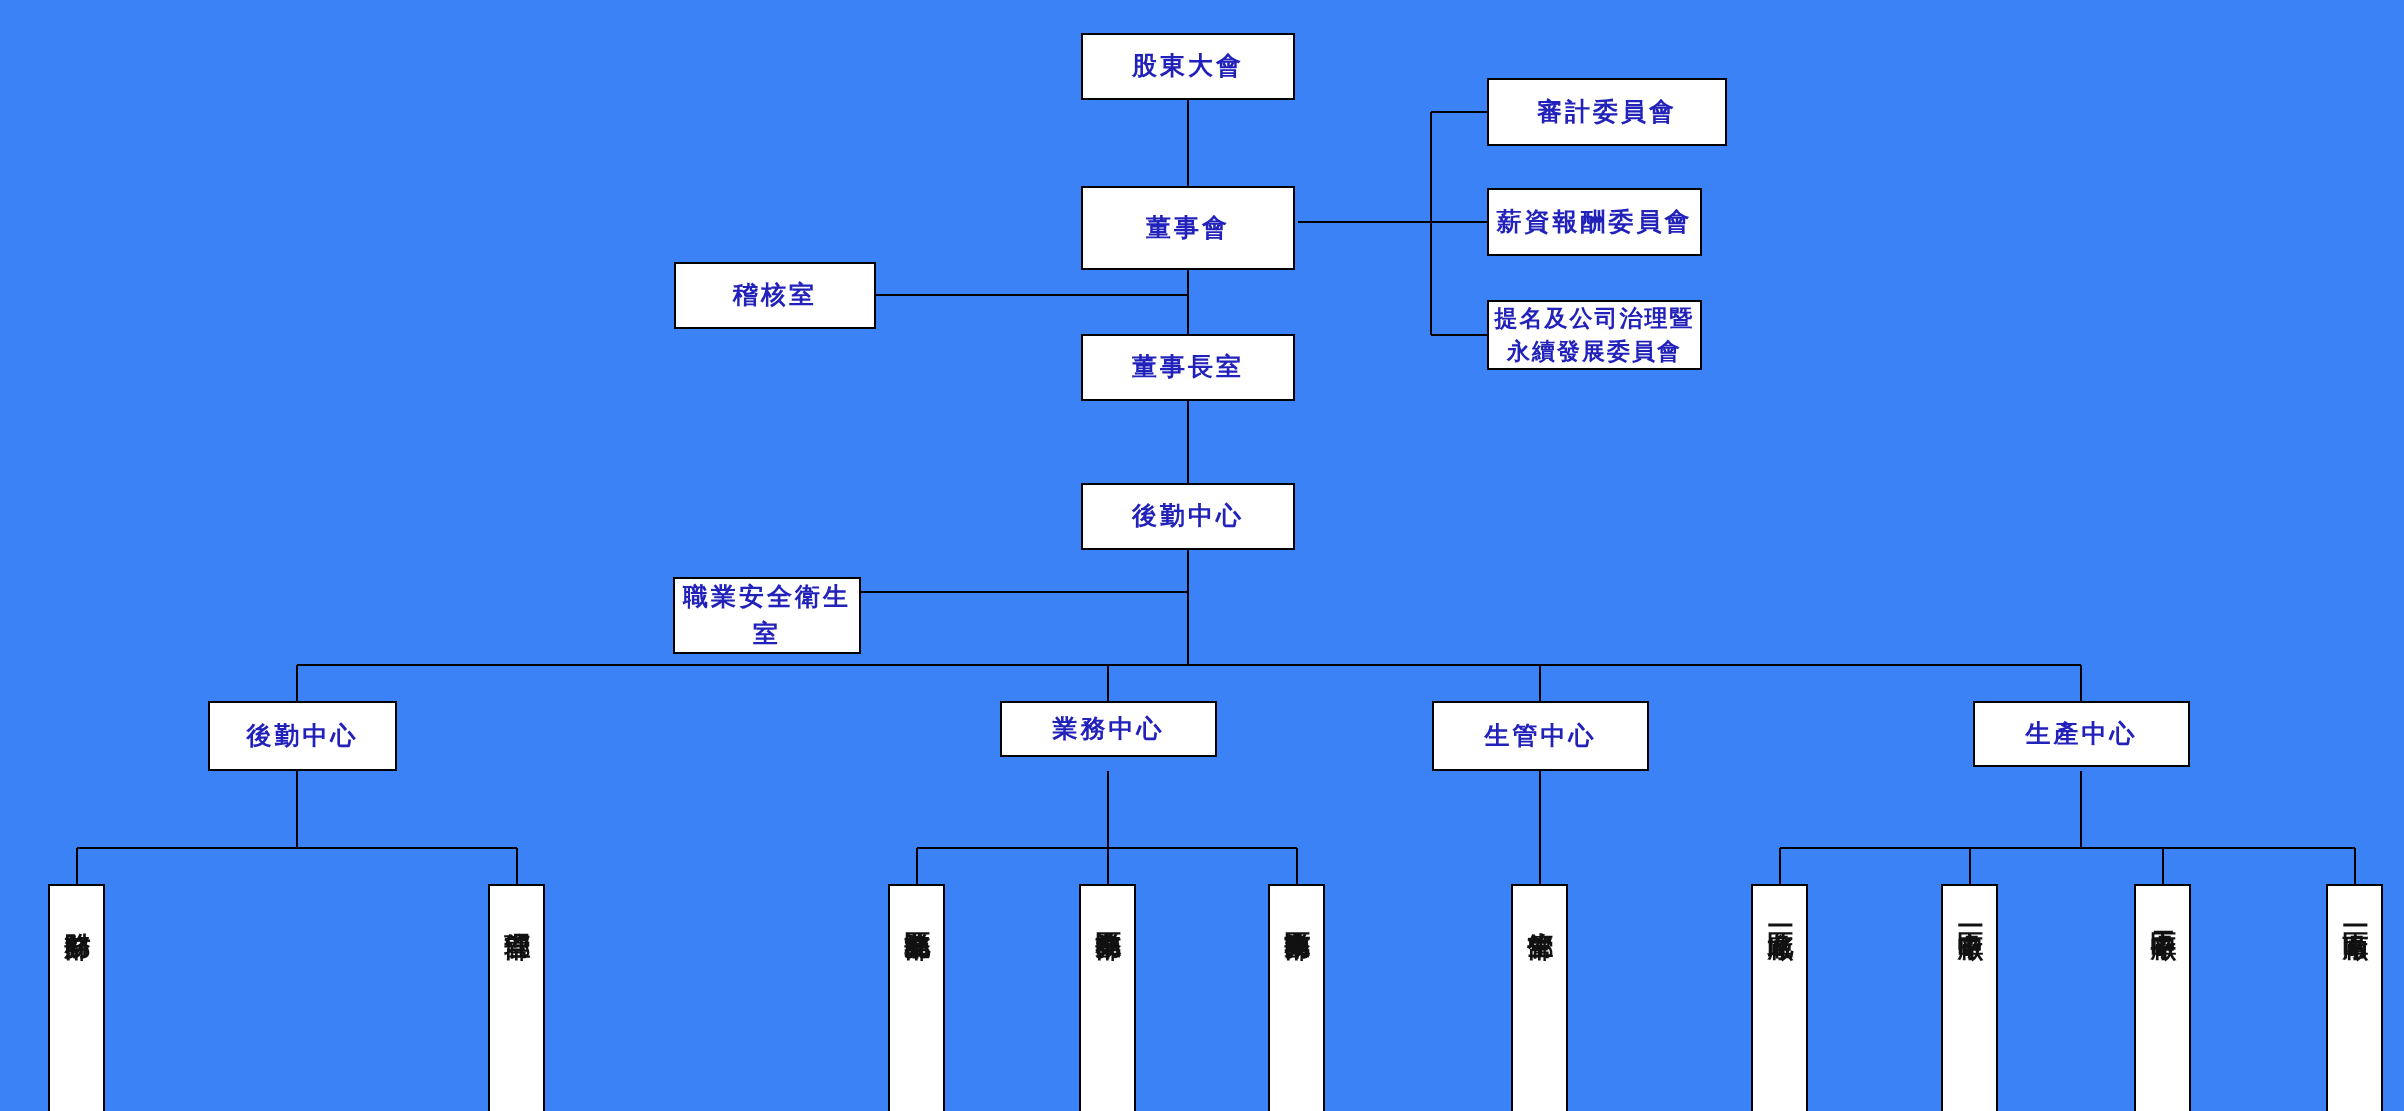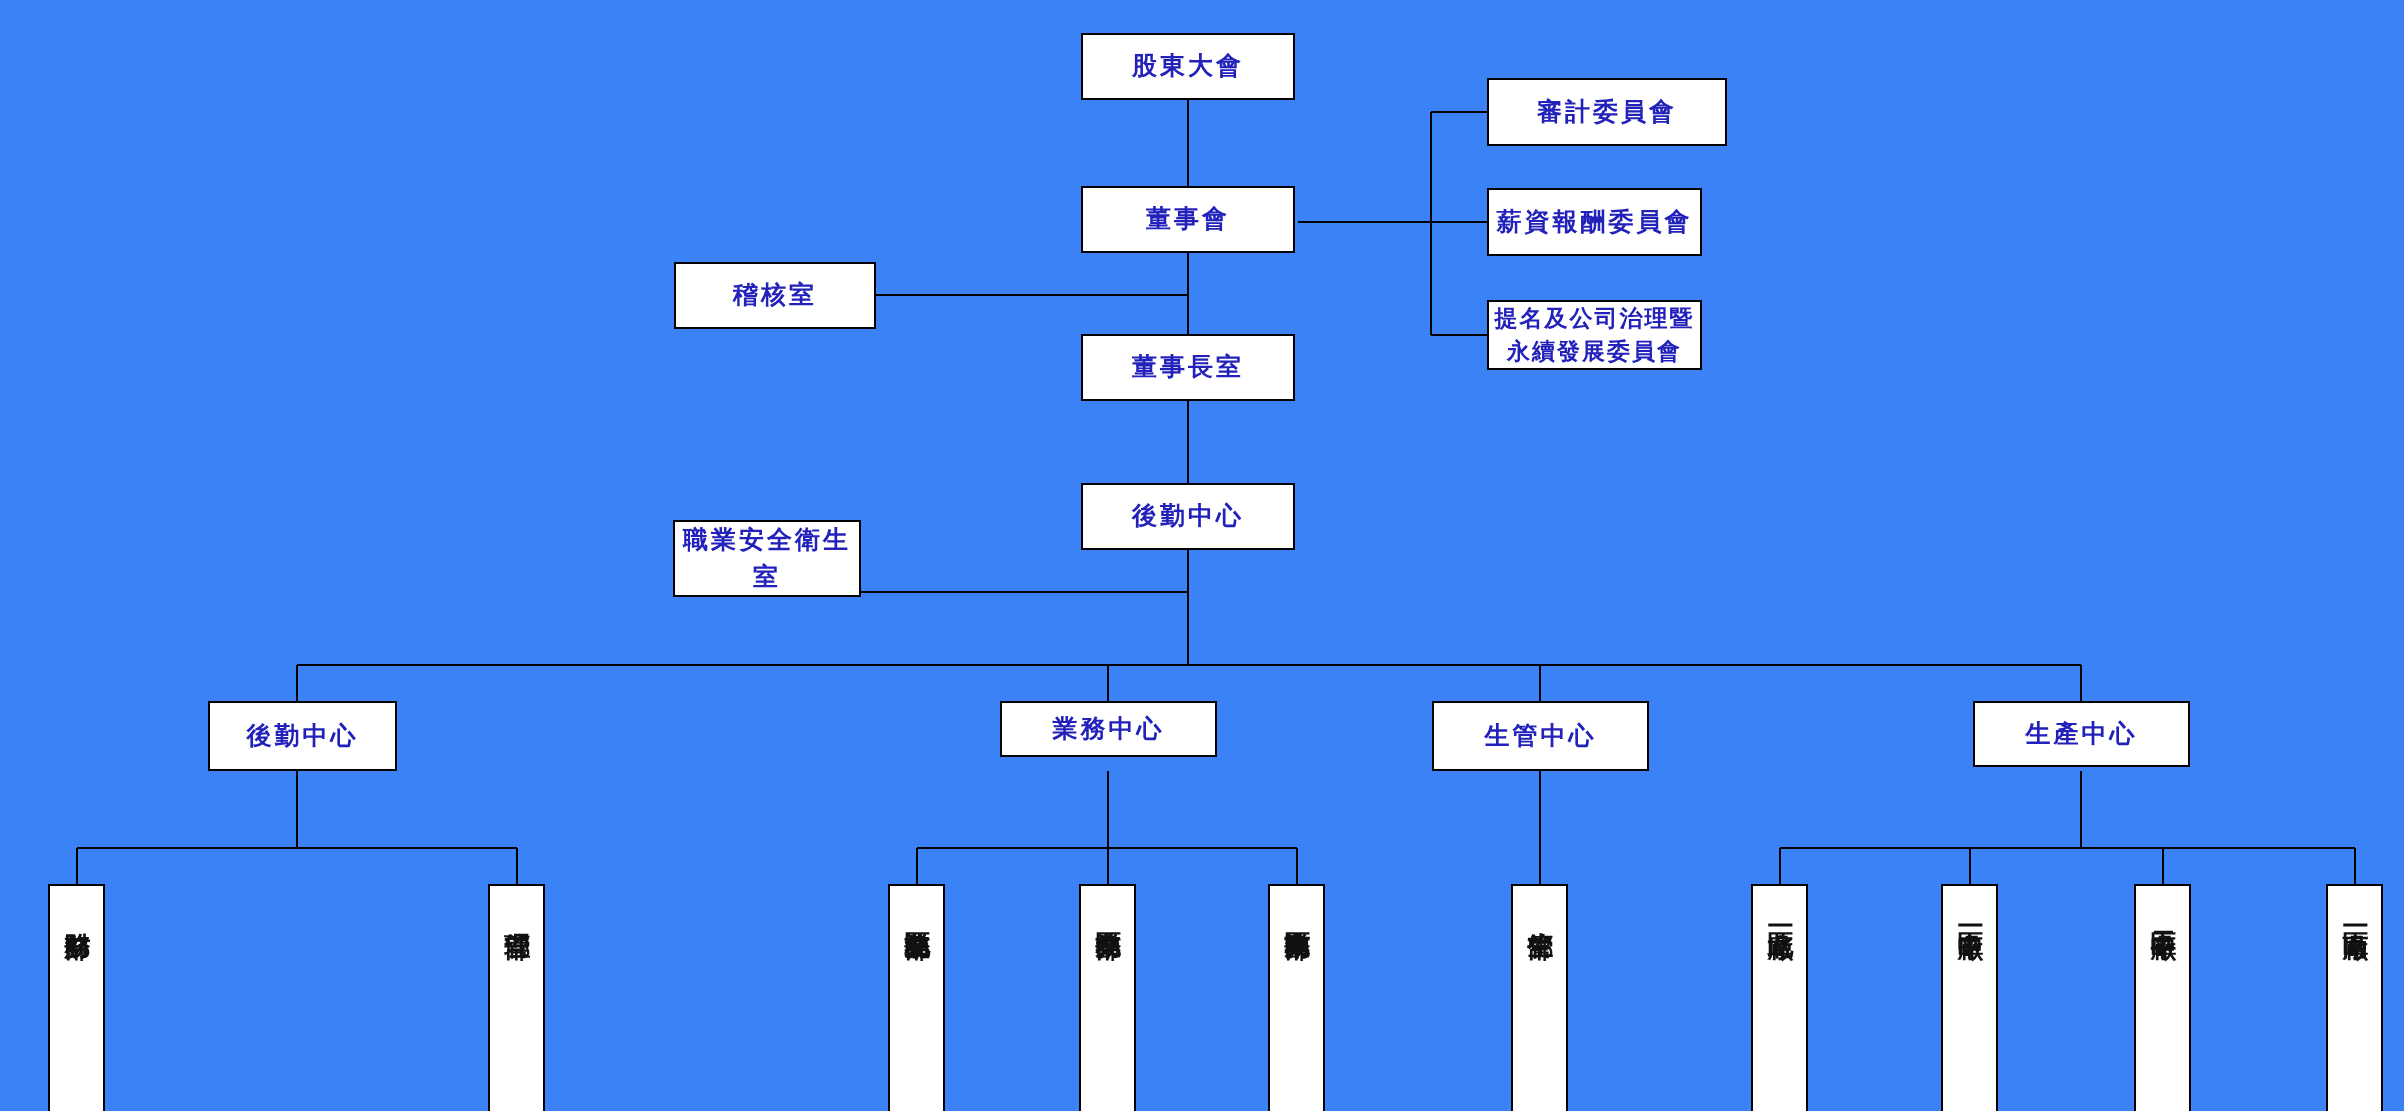--- a/index.html
+++ b/index.html
@@ -105,21 +105,21 @@
       <line x1="1970" y1="848" x2="1970" y2="884"></line>
       <line x1="2163" y1="848" x2="2163" y2="884"></line>
       <line x1="2355" y1="848" x2="2355" y2="884"></line>
     </g>
   </svg>
 
   <div class="node" style="left:1081px; top:33px; width:214px; height:67px;">
     <span class="label">股東大會</span>
   </div>
 
-  <div class="node" style="left:1081px; top:186px; width:214px; height:67px;">
+  <div class="node" style="left:1081px; top:186px; width:214px; height:84px;">
     <span class="label">董事會</span>
   </div>
 
   <div class="node" style="left:1487px; top:78px; width:240px; height:68px;">
     <span class="label">審計委員會</span>
   </div>
 
   <div class="node" style="left:1487px; top:188px; width:215px; height:68px;">
     <span class="label">薪資報酬委員會</span>
   </div>
@@ -134,21 +134,21 @@
   </div>
 
   <div class="node" style="left:1081px; top:334px; width:214px; height:67px;">
     <span class="label">董事長室</span>
   </div>
 
   <div class="node" style="left:1081px; top:483px; width:214px; height:67px;">
     <span class="label">後勤中心</span>
   </div>
 
-  <div class="node" style="left:673px; top:520px; width:188px; height:77px;">
+  <div class="node" style="left:673px; top:577px; width:188px; height:77px;">
     <span class="label">職業安全衛生室</span>
   </div>
 
   <div class="node" style="left:180px; top:701px; width:189px; height:70px;margin-left:28px;">
     <span class="label">後勤中心</span>
   </div>
 
   <div class="node" style="left:1000px; top:701px; width:217px; height:56px;">
     <span class="label">業務中心</span>
   </div>

